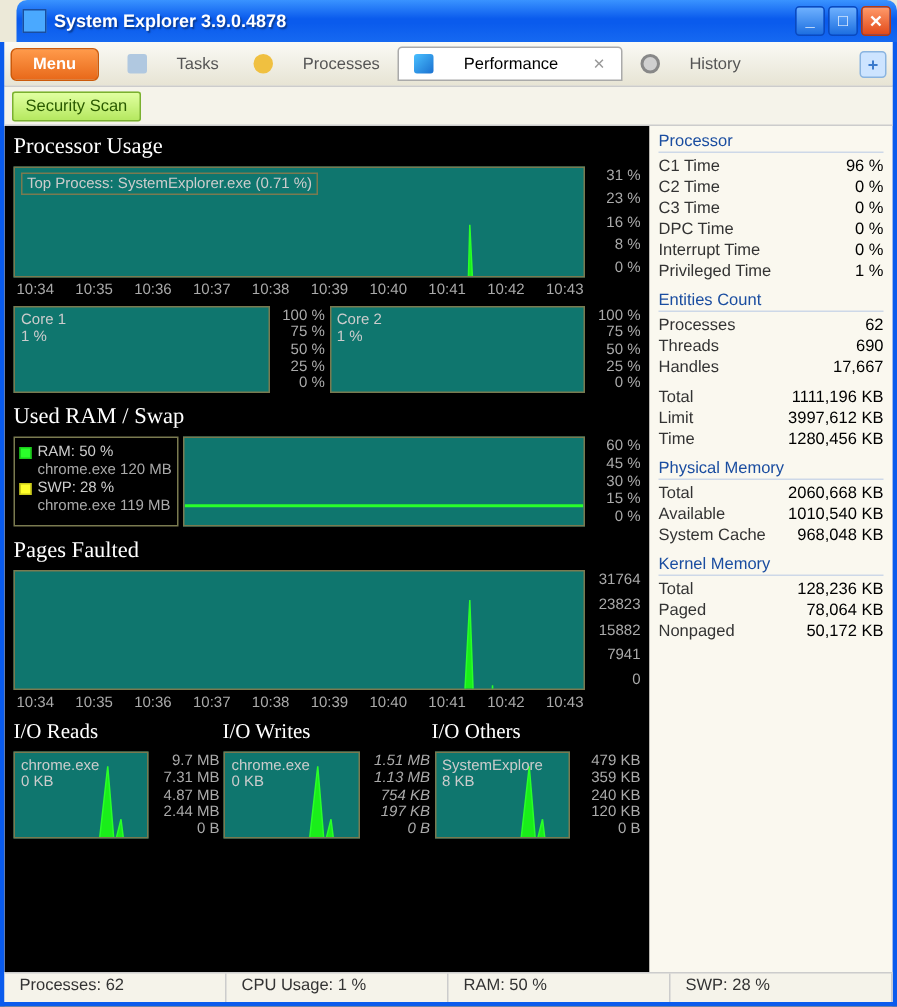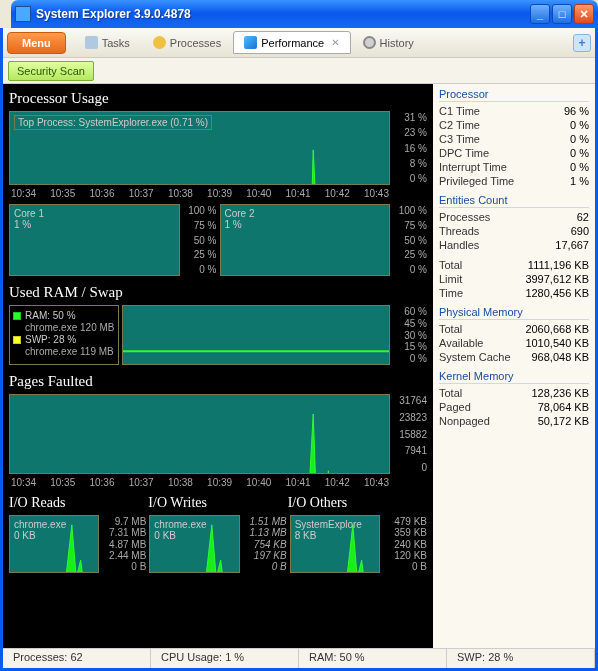--- a/index.html
+++ b/index.html
@@ -12,21 +12,21 @@
 .wbtn { width:20px; height:20px; margin-left:2px; border-radius:3px; display:flex; align-items:center; justify-content:center; font-size:11px; font-weight:bold; color:#fff; cursor:pointer; }
 .wbtn.min,.wbtn.max { background:linear-gradient(180deg,#6eb1ff,#1d6fe0); border:1px solid #0a4abf; }
 .wbtn.close { background:linear-gradient(180deg,#ff9a6a,#e24a1a); border:1px solid #b83910; }
 
 
 .frame { border-left:3px solid #0a5bed; border-right:3px solid #0a5bed; border-bottom:3px solid #0a5bed; height:calc(100% - 28px); background:#f5f3ea; display:flex; flex-direction:column; }
 
 
 .toolbar { height:30px; background:linear-gradient(180deg,#fafaf5,#e7e4d4); display:flex; align-items:center; padding:0 4px; border-bottom:1px solid #ccc; gap:2px; }
 .menu-btn { background:linear-gradient(180deg,#ff9a4a,#e8691a); color:#fff; font-weight:bold; padding:4px 14px; border-radius:4px; border:1px solid #cc5a0a; font-size:11px; cursor:pointer; }
-.tab { display:flex; align-items:center; padding:4px 10px; font-size:11px; color:#555; gap:4px; border:1px solid transparent; border-radius:3px 3px 0 0; cursor:pointer; }
+.tab { display:flex; align-items:center; padding:4px 10px; font-size:11px; color:#555; gap:20px; border:1px solid transparent; border-radius:3px 3px 0 0; cursor:pointer; }
 .tab.active { background:#fff; border-color:#aaa; color:#000; }
 .tab-ico { width:13px; height:13px; border-radius:2px; }
 .ico-tasks { background:#b0c8e0; }
 .ico-proc { background:#f0c040; border-radius:50%; }
 .ico-perf { background:linear-gradient(135deg,#4ac0ff,#1a70d0); }
 .ico-hist { background:#d0d0d0; border-radius:50%; border:2px solid #888; box-sizing:border-box; }
 .tab-x { color:#999; font-size:10px; margin-left:3px; }
 .tab-plus { width:18px; height:18px; background:#cde4ff; border:1px solid #8ab4e0; border-radius:3px; display:flex; align-items:center; justify-content:center; color:#3a7acc; font-weight:bold; margin-left:auto; cursor:pointer; font-size:12px; }
 
 
@@ -135,21 +135,21 @@
           <span>10:36</span>
           <span>10:37</span>
           <span>10:38</span>
           <span>10:39</span>
           <span>10:40</span>
           <span>10:41</span>
           <span>10:42</span>
           <span>10:43</span>
         </div>
 
-      <div class="chart-row" style="height:72px;margin-top:4px" id="cores-host">
+      <div class="chart-row" style="height:58px;margin-top:4px" id="cores-host">
           <div class="chart-box">
             <div class="label">Core 1<br>1 %</div>
             <svg class="plot" viewBox="0 0 100 100" preserveAspectRatio="none">
               <polygon points="0,98 15,95 25,85 30,97 45,88 50,80 60,96 70,92 80,70 85,96 95,90 100,95 100,100 0,100" fill="#1aee1a" stroke="#2aff2a" stroke-width="1"></polygon>
             </svg>
           </div>
           <div class="y-axis">
             <span>100 %</span>
             <span>75 %</span>
             <span>50 %</span>

